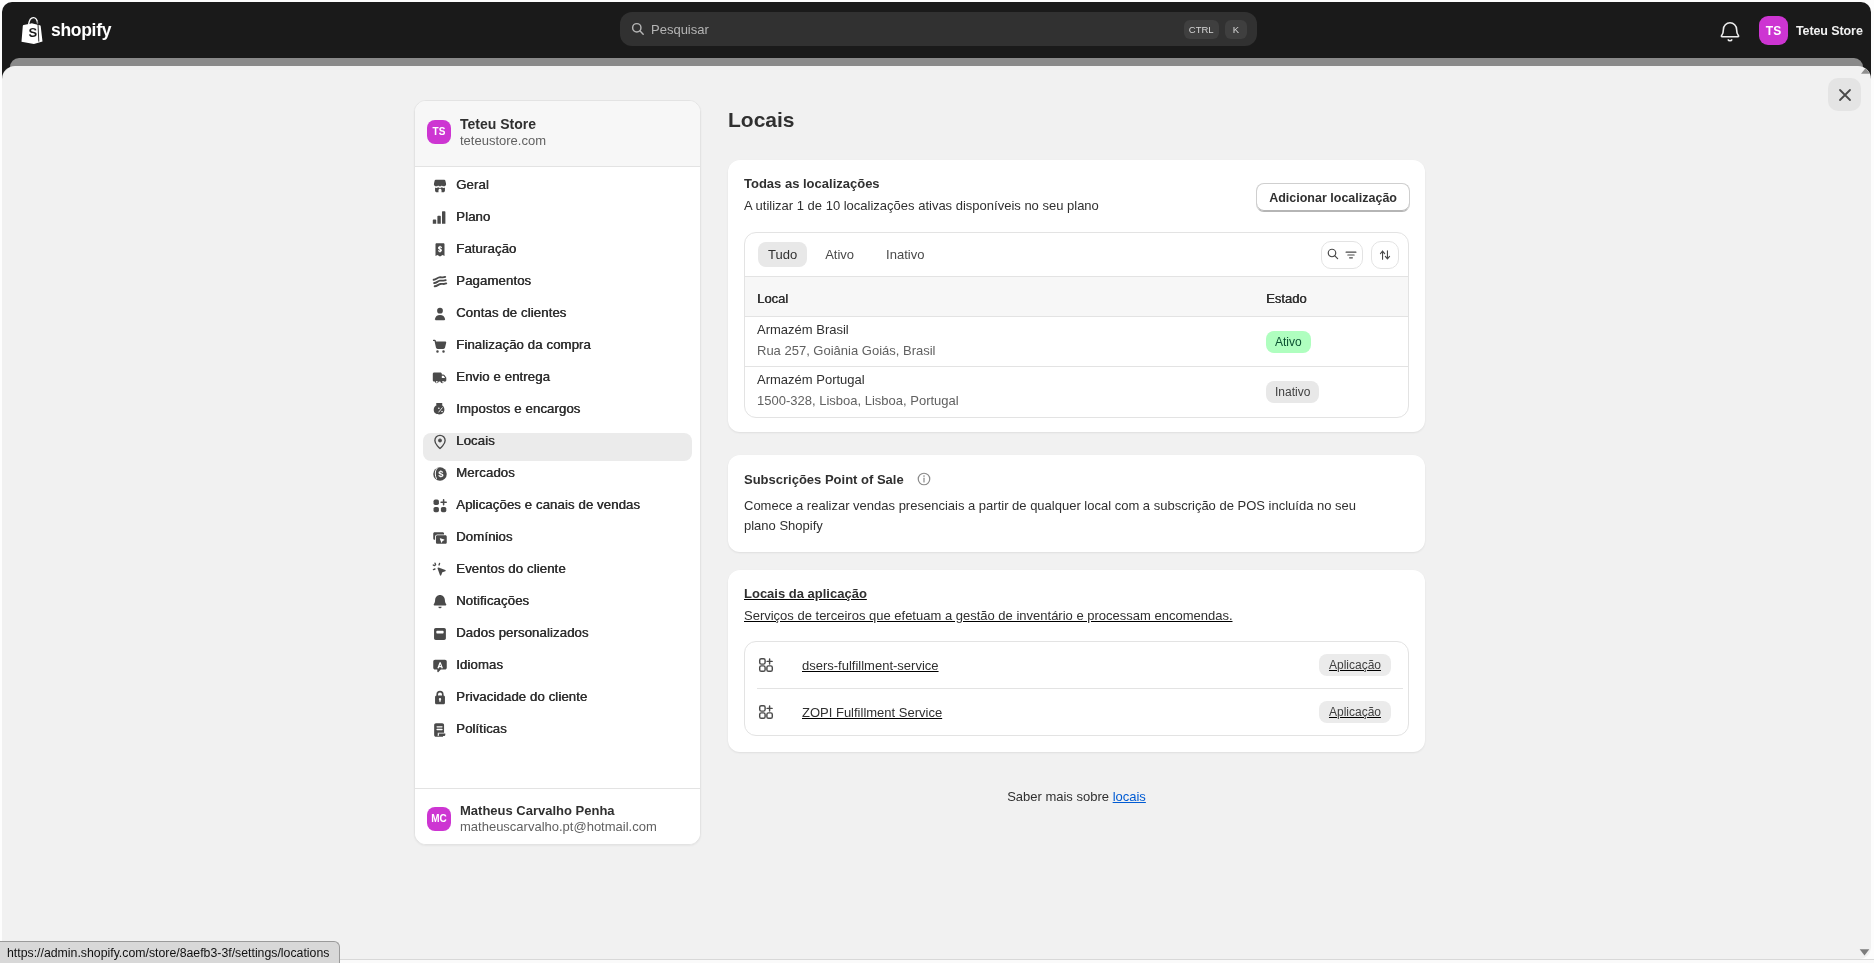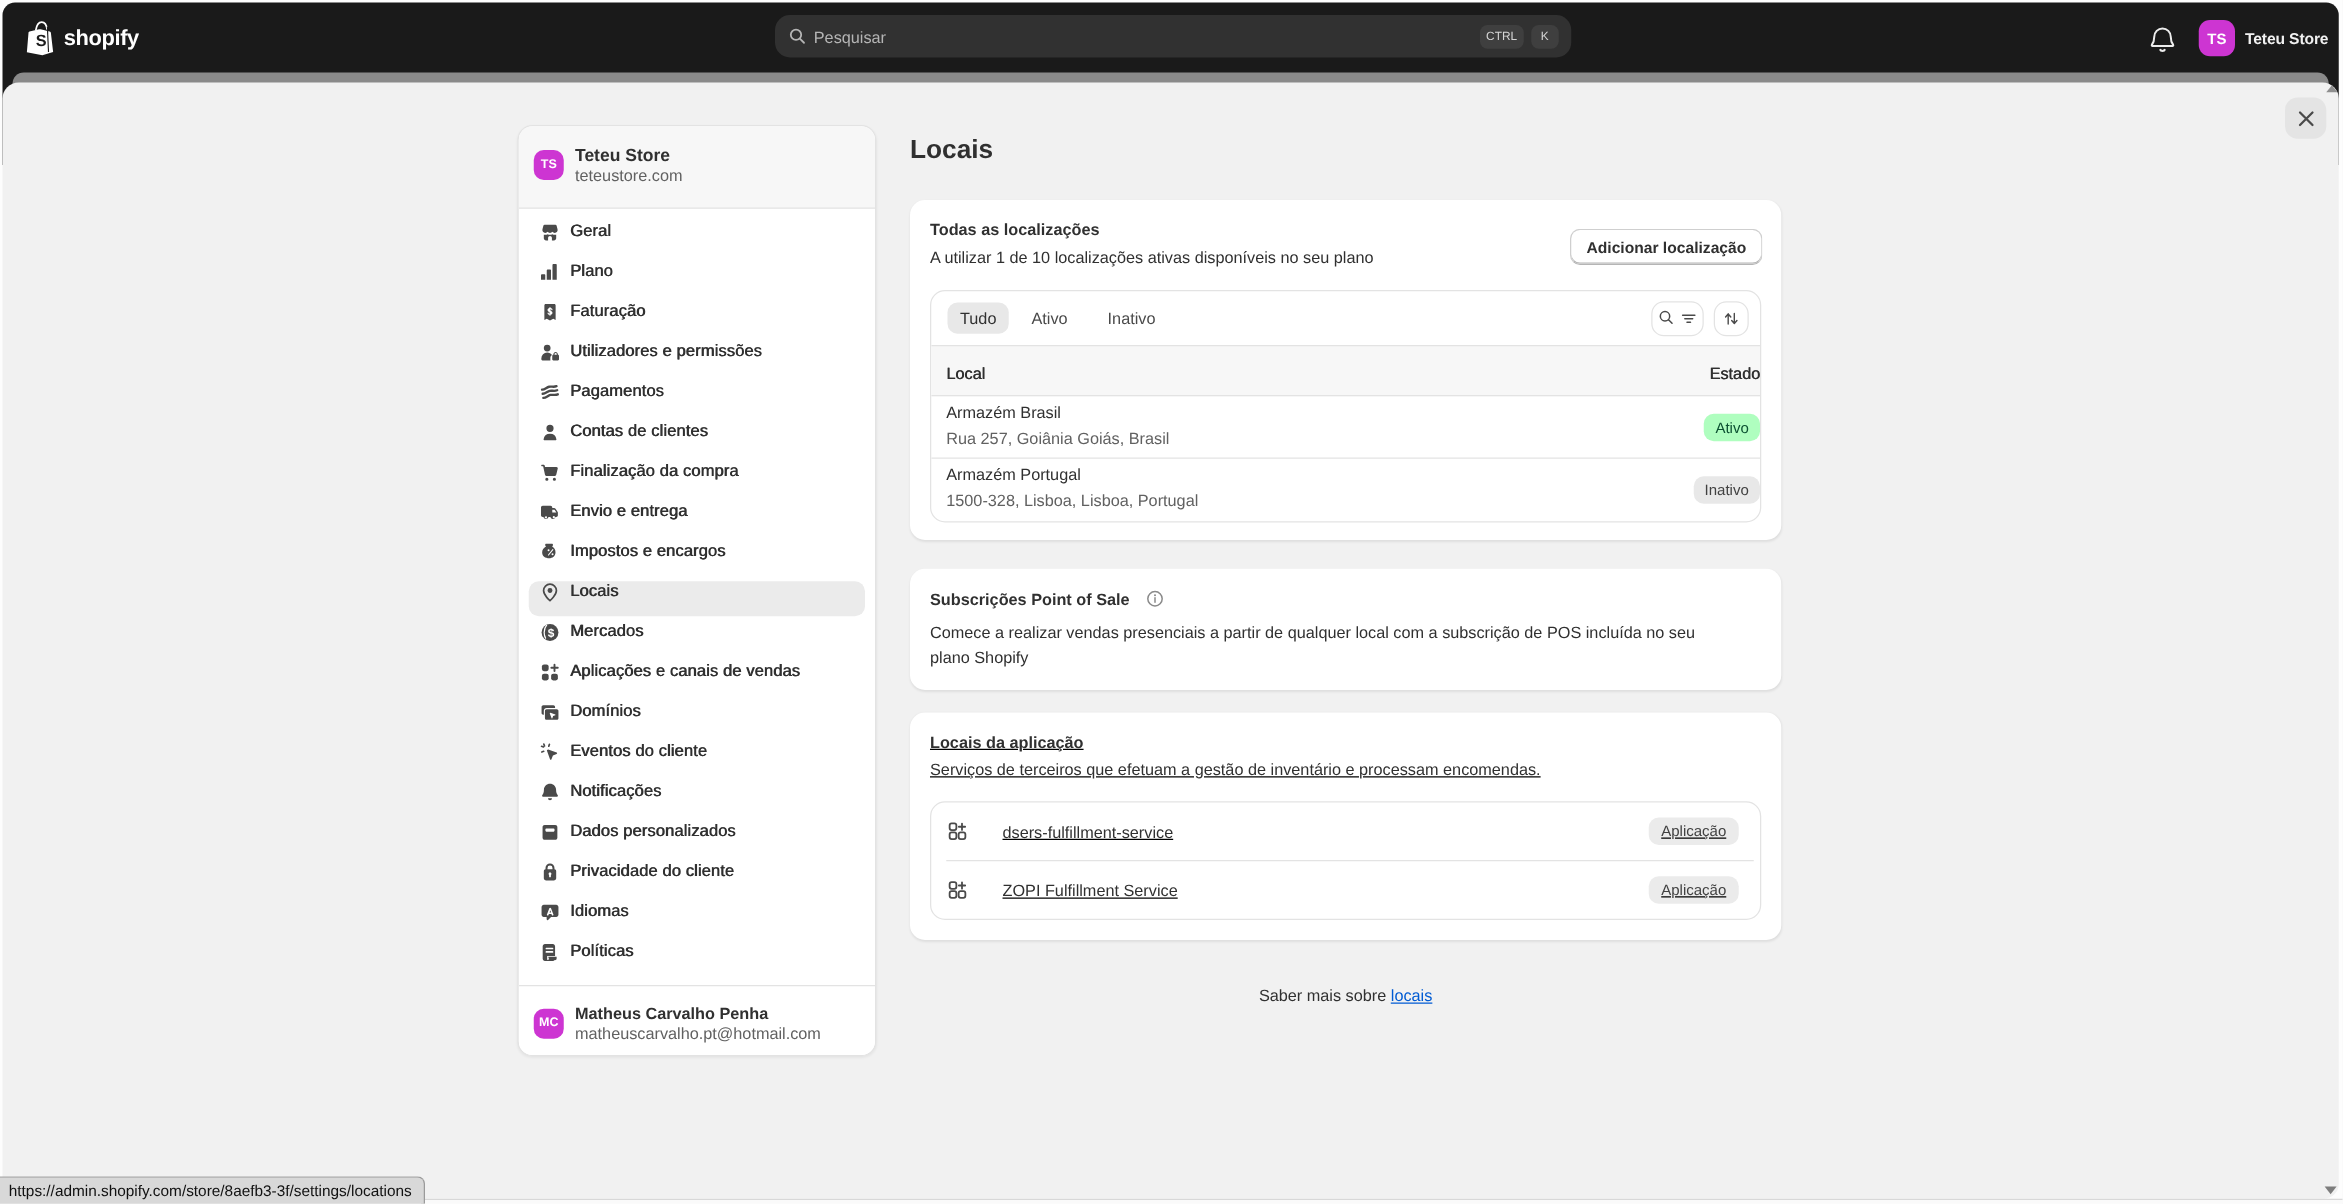--- a/index.html
+++ b/index.html
@@ -72,21 +72,21 @@
   #tabbtns { margin-left:auto; display:flex; }
   .tbtn { border:1px solid #e3e3e3; background:#fff; border-radius:10px; height:28px;
     display:flex; align-items:center; justify-content:center; }
   #thead { background:#f7f7f7; border-top:1px solid #e3e3e3; border-bottom:1px solid #e3e3e3;
     display:flex; height:41px; align-items:center; font-size:13px; color:#303030;
     text-shadow:0.4px 0 0 #303030; padding-top:4px; }
   .trow { display:flex; align-items:center; height:50px; border-bottom:1px solid #e3e3e3; }
   .trow .c1 { margin-top:-4px; }
   .trow:last-child { border-bottom:none; }
   .c1 { padding-left:12px; flex:1; }
-  .c2 { width:142px;text-align:right; }
+  .c2 { width:142px; }
   .locname { font-size:13px; color:#303030; }
   .locaddr { font-size:13px; color:#616161; margin-top:6px; }
   .badge { display:inline-block; font-size:12px; border-radius:8px; padding:4px 9px; }
   .badge.green { background:#affebf; color:#0c5132; }
   .badge.gray { background:#e8e8e8; color:#414141; }
   #approws { border:1px solid #e3e3e3; border-radius:12px; margin-top:18px; }
   .approw { display:flex; align-items:center; height:46px; padding:0 17px 0 12px; }
   .approw .badge { padding:4px 10px; background:#ebebeb; }
   .appdiv { height:1px; background:#e3e3e3; margin:0 5px 0 12px; }
   .appname { font-size:13px; color:#303030; margin-left:27px; flex:1; }
@@ -164,27 +164,20 @@
           <span class="lb">Plano</span>
         </div>
         <div class="mi">
           <svg width="18" height="18" viewBox="0 0 20 20" fill="#4a4a4a" stroke="none">
             <path fill-rule="evenodd" d="M6.2 2.5h7.6c.7 0 1.2.5 1.2 1.2v13l-2.1-1.2-2.9 1.6-2.9-1.6L5 16.7v-13c0-.7.5-1.2 1.2-1.2zm4.3 3.1a.5.5 0 0 0-1 0v.3c-.9.1-1.7.8-1.7 1.8 0 1.1 1 1.6 1.7 1.8v1.6c-.4-.1-.7-.3-.7-.6a.5.5 0 0 0-1 0c0 1 .8 1.5 1.7 1.6v.3a.5.5 0 0 0 1 0v-.3c.9-.1 1.7-.8 1.7-1.8 0-1.1-1-1.6-1.7-1.8V6.9c.4.1.7.3.7.6a.5.5 0 0 0 1 0c0-1-.8-1.5-1.7-1.6z"></path>
           </svg>
           <span class="lb">Faturação</span>
         </div>
         <div class="mi">
           <svg width="18" height="18" viewBox="0 0 20 20" fill="#4a4a4a" stroke="none">
-            <path d="M7.5 9a3 3 0 1 0 0-6 3 3 0 0 0 0 6zM2.3 15.3A5.2 5.2 0 0 1 7.5 10c1.8 0 3.4.9 4.3 2.3-.9.5-1.5 1.5-1.5 2.6v1.6c0 .2 0 .4.1.5H3.3c-.6 0-1-.5-1-.9z"></path>
-            <path fill-rule="evenodd" d="M15 9.5c-1.1 0-2 .9-2 2v.5c-.6 0-1 .4-1 1v3c0 .6.4 1 1 1h4c.6 0 1-.4 1-1v-3c0-.6-.4-1-1-1v-.5c0-1.1-.9-2-2-2zm1 2.5v-.5a1 1 0 0 0-2 0v.5z"></path>
-          </svg>
-          <span class="lb">Utilizadores e permissões</span>
-        </div>
-        <div class="mi">
-          <svg width="18" height="18" viewBox="0 0 20 20" fill="#4a4a4a" stroke="none">
             <g transform="rotate(-9 10 10)" stroke="#4a4a4a" stroke-width="2.1" stroke-linecap="round" fill="none">
               <path d="M3.4 6.4c2.2.6 4.4-1.6 6.6-1.6 1.3 0 2.6.4 3.9.6 .9.1 1.8.1 2.7-.1"></path>
               <path d="M3.4 10.1c2.2.6 4.4-1.6 6.6-1.6 1.3 0 2.6.4 3.9.6.9.1 1.8.1 2.7-.1"></path>
               <path d="M3.4 13.8c2.2.6 4.4-1.6 6.6-1.6 1.3 0 2.6.4 3.9.6.9.1 1.8.1 2.7-.1"></path>
             </g>
           </svg>
           <span class="lb">Pagamentos</span>
         </div>
         <div class="mi">
           <svg width="18" height="18" viewBox="0 0 20 20" fill="#4a4a4a" stroke="none">
@@ -257,29 +250,29 @@
           <span class="lb">Notificações</span>
         </div>
         <div class="mi">
           <svg width="18" height="18" viewBox="0 0 20 20" fill="#4a4a4a" stroke="none">
             <path fill-rule="evenodd" d="M5 3h10c1.1 0 2 .9 2 2v10c0 1.1-.9 2-2 2H5c-1.1 0-2-.9-2-2V5c0-1.1.9-2 2-2zm1.5 3.2h7c.4 0 .8.3.8.8v1.5c0 .4-.3.8-.8.8h-7c-.4 0-.8-.3-.8-.8V7c0-.4.3-.8.8-.8z" transform="scale(.94) translate(.6 .6)"></path>
           </svg>
           <span class="lb">Dados personalizados</span>
         </div>
         <div class="mi">
           <svg width="18" height="18" viewBox="0 0 20 20" fill="#4a4a4a" stroke="none">
+            <path fill-rule="evenodd" d="M4.5 3h11c1.1 0 2 .9 2 2v7c0 1.1-.9 2-2 2h-4.6l-2.6 2.6c-.5.5-1.3.1-1.3-.5V14h-2.5c-1.1 0-2-.9-2-2V5c0-1.1.9-2 2-2zm6.4 3.2a.8.8 0 0 0-1.5 0L7.2 11.9a.8.8 0 0 0 1.4.5l.4-1h2.3l.4 1a.8.8 0 0 0 1.4-.5zm.1 3.7-.7-1.8-.7 1.8z"></path>
+          </svg>
+          <span class="lb">Idiomas</span>
+        </div>
+        <div class="mi">
+          <svg width="18" height="18" viewBox="0 0 20 20" fill="#4a4a4a" stroke="none">
             <path fill-rule="evenodd" d="M6 7.2V6a4 4 0 1 1 8 0v1.2c.9.1 1.5.8 1.5 1.7v6.3c0 1-.8 1.8-1.8 1.8H6.3c-1 0-1.8-.8-1.8-1.8V8.9c0-.9.7-1.6 1.5-1.7zM7.8 6a2.2 2.2 0 1 1 4.4 0v1.1H7.8zm3 6.3a1.3 1.3 0 1 0-1.6 0v1.2a.8.8 0 0 0 1.6 0z"></path>
           </svg>
           <span class="lb">Privacidade do cliente</span>
-        </div>
-        <div class="mi">
-          <svg width="18" height="18" viewBox="0 0 20 20" fill="#4a4a4a" stroke="none">
-            <path fill-rule="evenodd" d="M4.5 3h11c1.1 0 2 .9 2 2v7c0 1.1-.9 2-2 2h-4.6l-2.6 2.6c-.5.5-1.3.1-1.3-.5V14h-2.5c-1.1 0-2-.9-2-2V5c0-1.1.9-2 2-2zm6.4 3.2a.8.8 0 0 0-1.5 0L7.2 11.9a.8.8 0 0 0 1.4.5l.4-1h2.3l.4 1a.8.8 0 0 0 1.4-.5zm.1 3.7-.7-1.8-.7 1.8z"></path>
-          </svg>
-          <span class="lb">Idiomas</span>
         </div>
         <div class="mi">
           <svg width="18" height="18" viewBox="0 0 20 20" fill="#4a4a4a" stroke="none">
             <path fill-rule="evenodd" d="M5.5 2.5h7c1.1 0 2 .9 2 2V13h-7v2.3c0 .4-.1.8-.3 1.2h5.6c.4 0 .7.7.7 1h-8c-1.1 0-2-.9-2-2V4.5c0-1.1.9-2 2-2zm1.3 3.2h5.4a.7.7 0 0 1 0 1.5H6.8a.7.7 0 0 1 0-1.5zm0 3h5.4a.7.7 0 0 1 0 1.5H6.8a.7.7 0 0 1 0-1.5z"></path>
             <path d="M9 13.8h7.5v1.5c0 .8-.7 1.5-1.5 1.5H9.3c.2-.4.3-.8.3-1.2z" transform="translate(-.6 0)"></path>
           </svg>
           <span class="lb">Políticas</span>
         </div>
       </div>
       <div id="sbuser">

